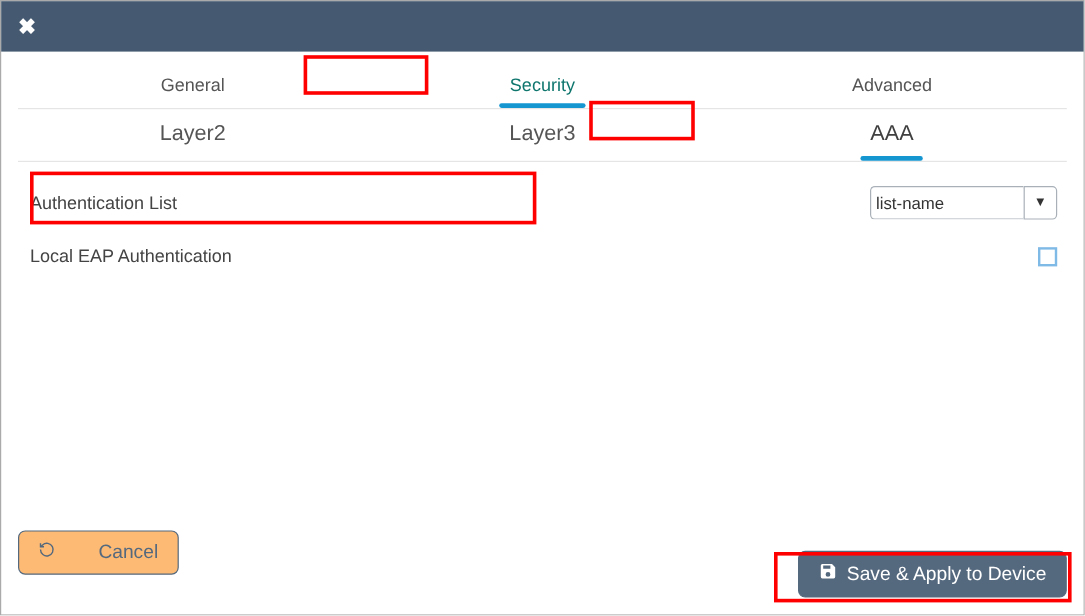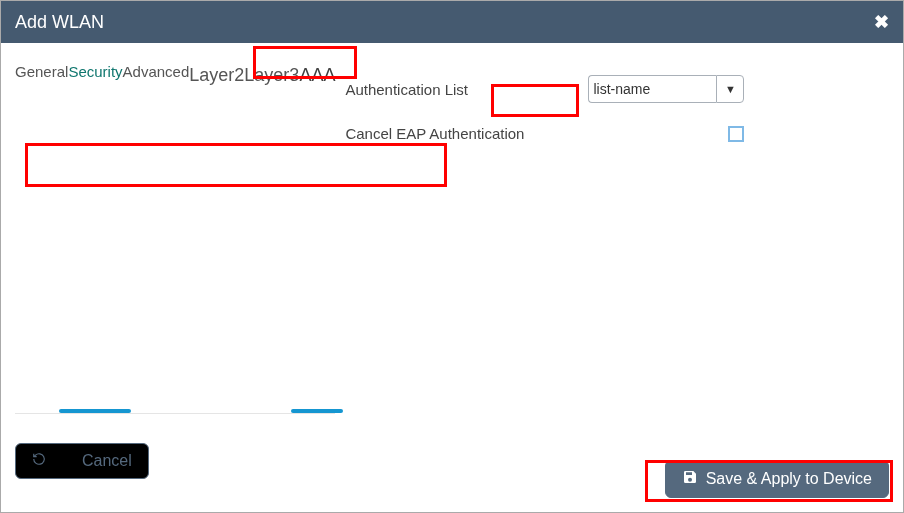--- a/index.html
+++ b/index.html
@@ -7,21 +7,21 @@
   .dialog {
     width:904px; height:513px; border:1px solid #aaa; position:relative; 
     display:flex; flex-direction:column; background:#fff;
   }
   .titlebar {
     background:#455a70; color:#fff; font-size:18px; padding:10px 14px;
     display:flex; align-items:center; justify-content:space-between;
   }
   .close-x { font-size:18px; cursor:pointer; color:#fff; font-weight:bold; }
   .body {
-    flex:1; padding:12px 14px 0 14px; display:flex; flex-direction:row;
+    flex:1; padding:12px 14px 0 14px; display:flex; flex-direction:column;
   }
   .tabrow {
     display:flex; border-bottom:1px solid #e5e5e5; 
   }
   .tab {
     flex:1; text-align:center; padding:8px 0 10px 0; color:#555; font-size:15px; cursor:pointer;
     position:relative;
   }
   .tab.active { color:#0f766e; }
   .tab.active .underline {
@@ -64,21 +64,21 @@
     width:16px; height:16px; border:2px solid #7fb9e6; background:#fff; cursor:pointer;
   }
   .footer {
     padding:10px 14px 14px 14px; display:flex; justify-content:space-between; align-items:center;
   }
   .btn {
     display:inline-flex; align-items:center; gap:8px; font-size:16px; cursor:pointer;
     border-radius:6px; padding:8px 16px;
   }
   .btn-cancel {
-    background:#000000; color:#55697e; border:1px solid #55697e;gap:36px;
+    background:#fdba74; color:#55697e; border:1px solid #55697e;gap:36px;
   }
   .btn-primary {
     background:#55697e; color:#fff; border:1px solid #55697e;margin-top:36px;
   }
   .hl-red { border:3px solid #ff0000; }
   
   .overlay { position:absolute; pointer-events:none; }
   .ov-security { top:45px; left:252px; width:104px; height:33px; }
   .ov-aaa      { top:83px; left:490px; width:88px; height:33px; }
   .ov-auth     { top:142px; left:24px; width:422px; height:44px; }
@@ -86,21 +86,20 @@
 
   .save-icon svg { width:16px; height:16px; fill:#fff; }
   .reset-icon svg { width:14px; height:14px; stroke:#55697e; fill:none; stroke-width:2; }
 </style>
 </head>
 <body>
 
 <div class="dialog">
 
   <div class="titlebar">
-    <span>Add WLAN</span>
     <span class="close-x">✖</span>
   </div>
 
   <div class="body">
 
     <div class="tabrow">
       <div class="tab">
         <span>General</span>
       </div>
       <div class="tab active">
@@ -131,21 +130,21 @@
         <div class="form-label">Authentication List</div>
         <div class="combo">
           <input class="combo-input" type="text" value="list-name" style="">
           <div class="combo-btn">
             <span>▼</span>
           </div>
         </div>
       </div>
 
       <div class="form-row">
-        <div class="form-label">Cancel EAP Authentication</div>
+        <div class="form-label">Local EAP Authentication</div>
         <div class="checkbox"></div>
       </div>
 
     </div>
   </div>
 
   <div class="footer">
     <div class="btn btn-cancel">
       <span class="reset-icon">
         <svg viewBox="0 0 24 24">

